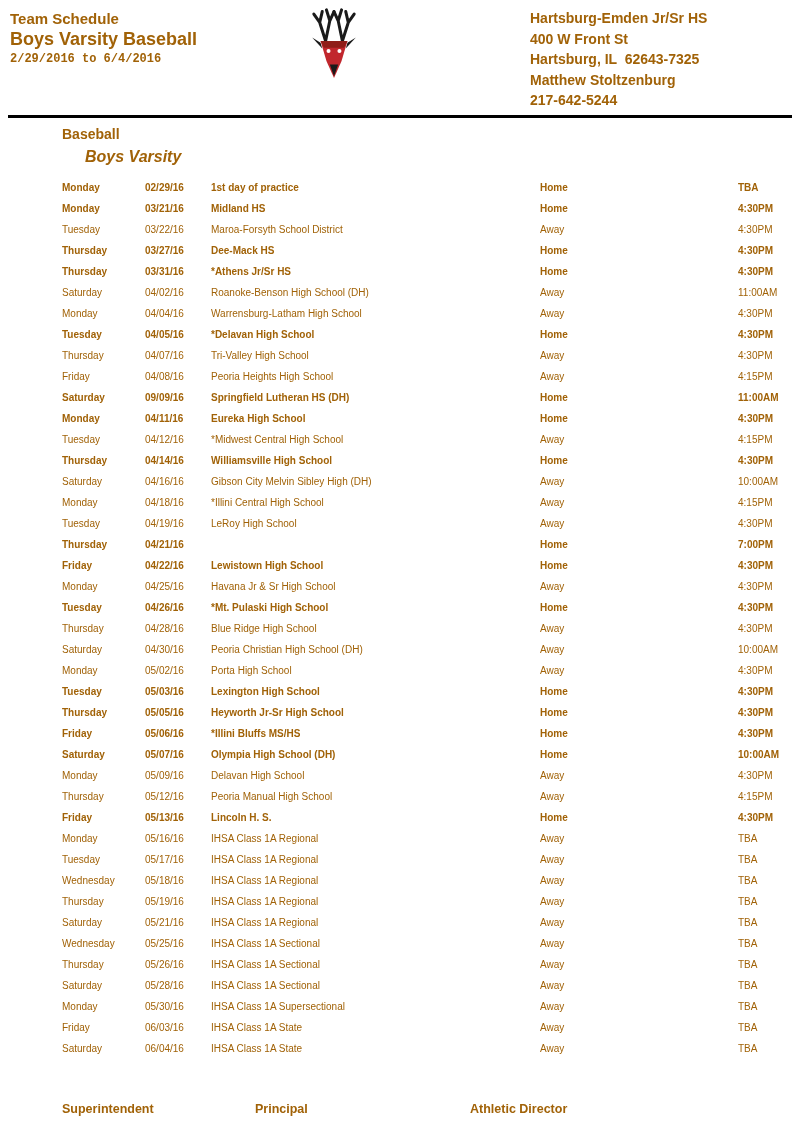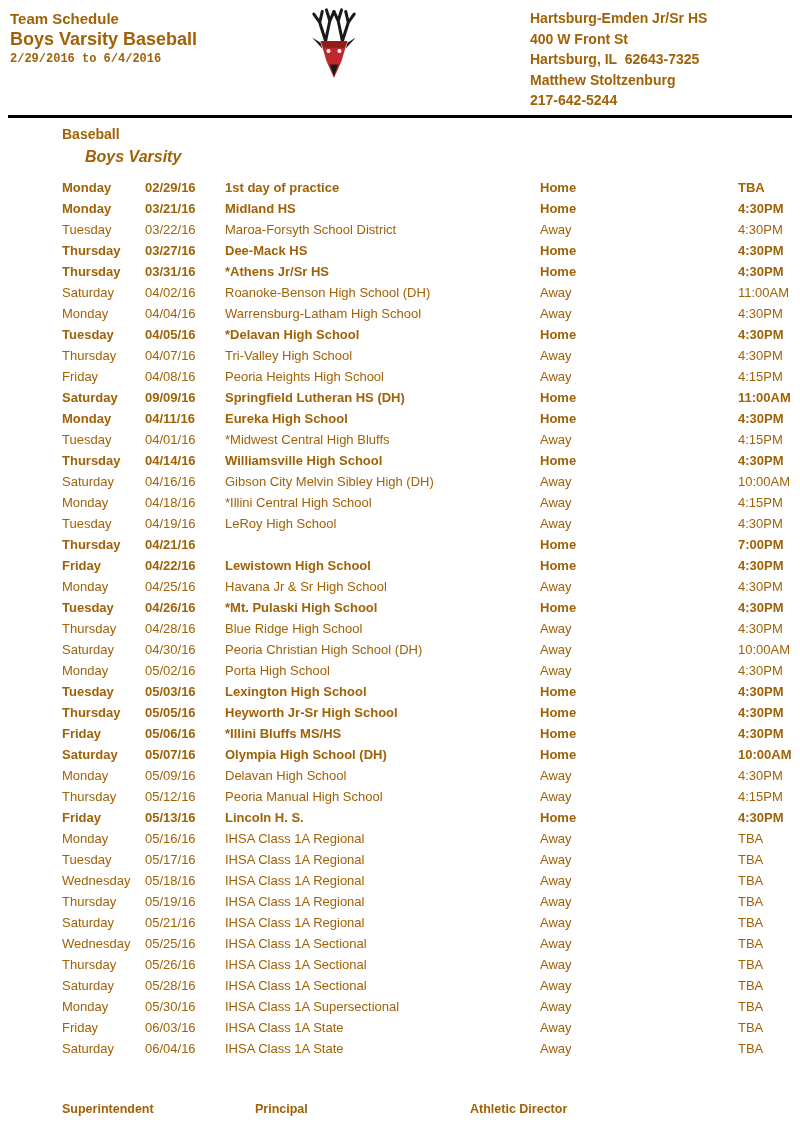--- a/index.html
+++ b/index.html
@@ -36,26 +36,26 @@
     font-size: 14px; font-weight: bold;
   }
   .team-title {
     position: absolute; left: 85px; top: 148px;
     font-size: 16px; font-weight: bold; font-style: italic;
   }
 
   
   .table { position: absolute; left: 62px; top: 177px; width: 730px; }
   .col-head { position: relative; height: 14px; line-height: 14px; font-size: 13px; }
-  .row { position: relative; height: 21px; line-height: 21px; font-size: 13px; padding-left: 32px; }
+  .row { position: relative; height: 21px; line-height: 21px; font-size: 10px; padding-left: 32px; }
   .row.home { font-weight: bold; }
   .cell { position: absolute; top: 0; white-space: nowrap; }
   .c-day   { left: 0; }
   .c-date  { left: 83px; }
-  .c-event { left: 163px; text-align: right; }
+  .c-event { left: 149px; text-align: right; }
   .c-place { left: 478px; }
   .c-time  { left: 676px; }
 
   
   .footer { position: absolute; left: 0; top: 1090px; width: 800px; }
   .f-col { position: absolute; top: 12px; }
   .f-col .f-title { font-size: 12.5px; font-weight: bold; line-height: 14px; }
   .f-col .f-name  { font-size: 12px; line-height: 14px; margin-top: 20px; }
   .f-super { left: 62px; }
   .f-princ { left: 255px; }
@@ -188,22 +188,22 @@
     </div>
         <div class="row home">
       <span class="cell c-day">Monday</span>
       <span class="cell c-date">04/11/16</span>
       <span class="cell c-event">Eureka High School</span>
       <span class="cell c-place">Home</span>
       <span class="cell c-time">4:30PM</span>
     </div>
         <div class="row">
       <span class="cell c-day">Tuesday</span>
-      <span class="cell c-date">04/01/16</span>
-      <span class="cell c-event">*Midwest Central High Bluffs</span>
+      <span class="cell c-date">04/12/16</span>
+      <span class="cell c-event">*Midwest Central High School</span>
       <span class="cell c-place">Away</span>
       <span class="cell c-time">4:15PM</span>
     </div>
         <div class="row home">
       <span class="cell c-day">Thursday</span>
       <span class="cell c-date">04/14/16</span>
       <span class="cell c-event">Williamsville High School</span>
       <span class="cell c-place">Home</span>
       <span class="cell c-time">4:30PM</span>
     </div>

